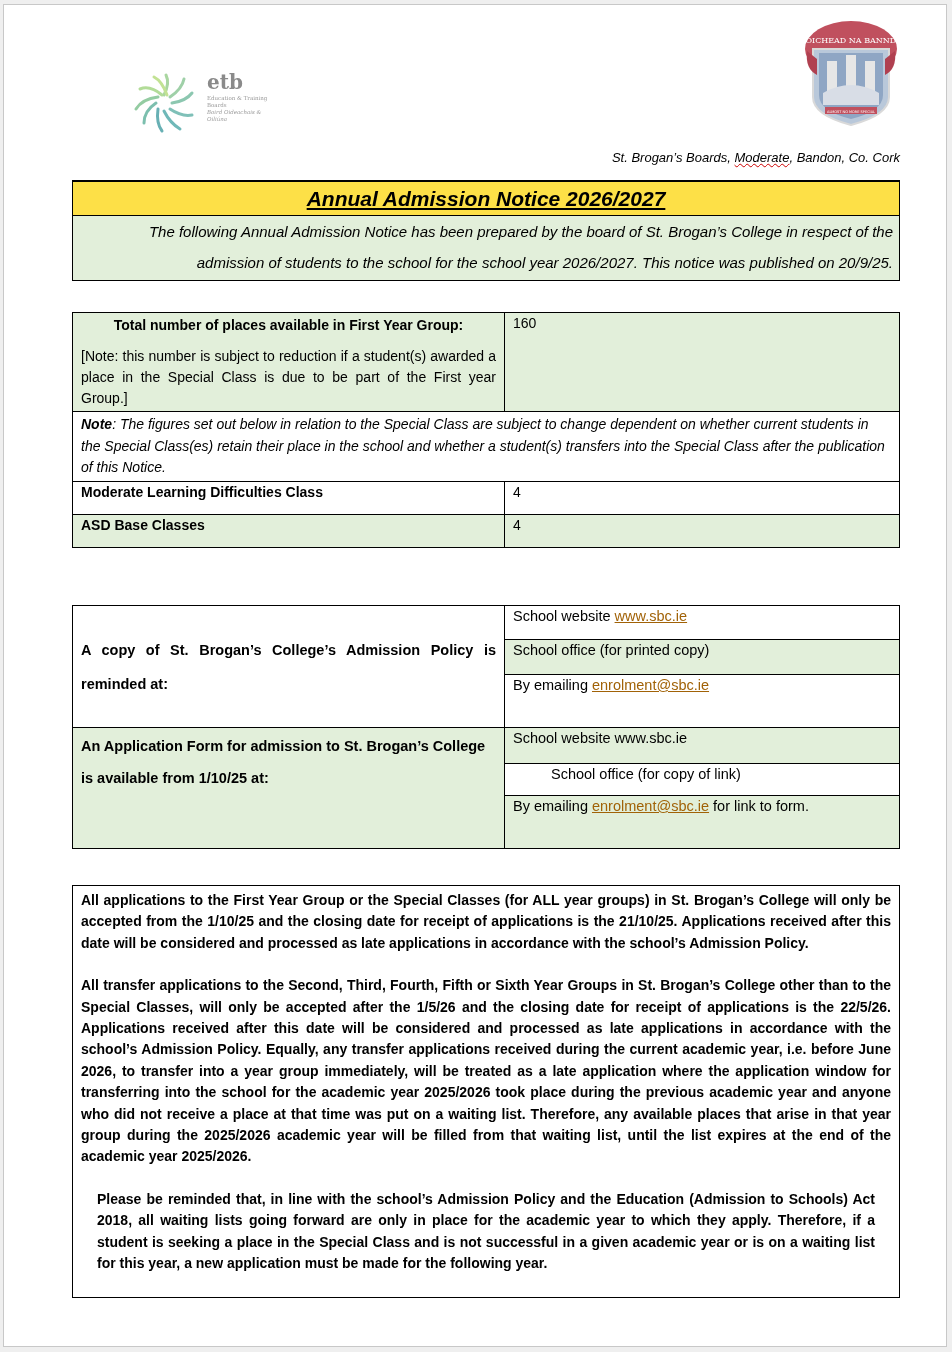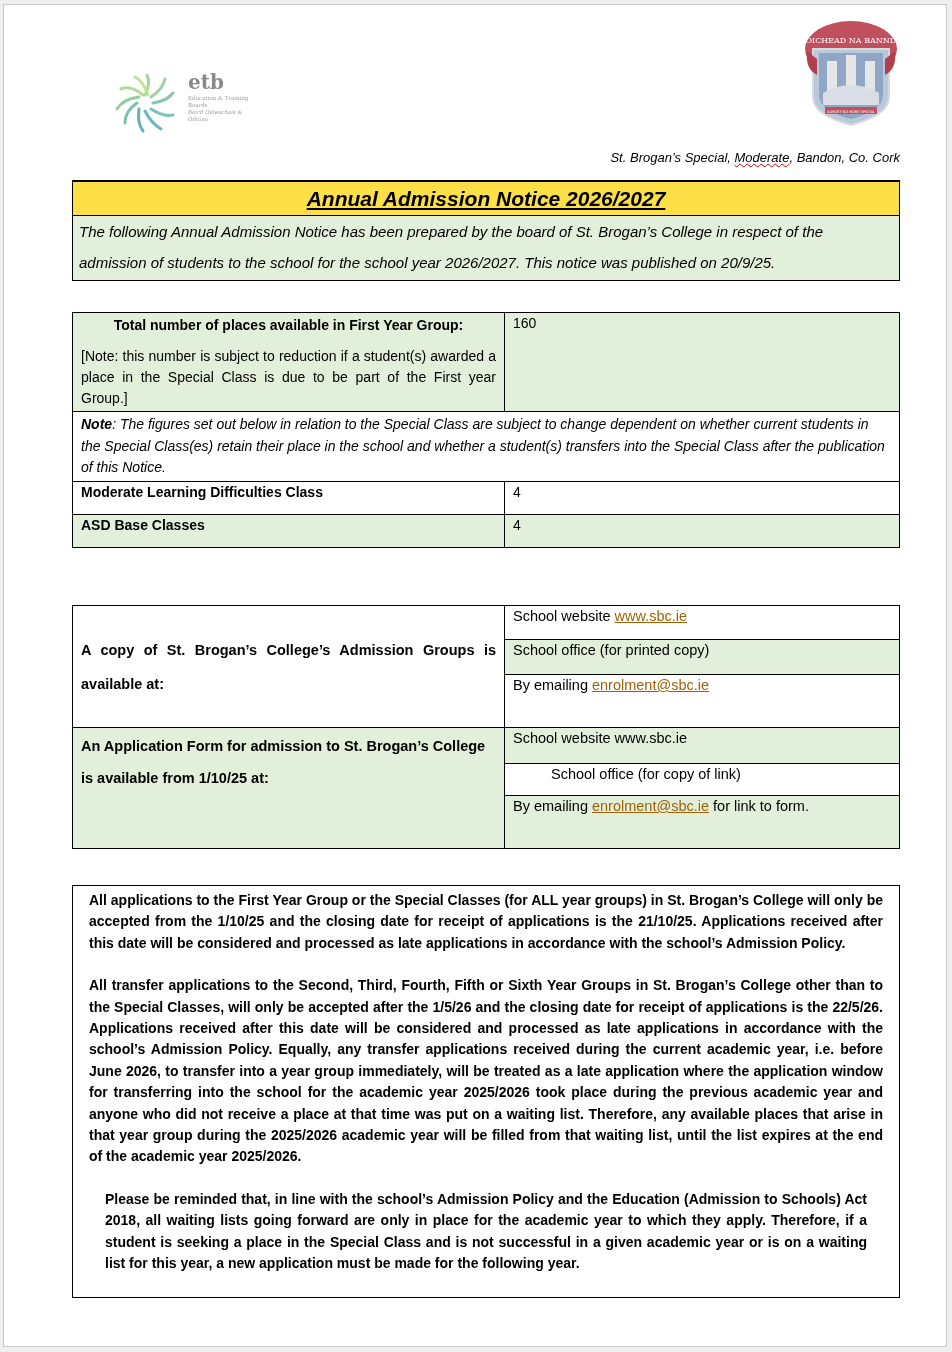--- a/index.html
+++ b/index.html
@@ -4,53 +4,53 @@
 <style>
   html, body { margin: 0; padding: 0; }
   body {
     width: 952px; height: 1352px; background: #efefef;
     font-family: "Liberation Sans", sans-serif; color: #000; position: relative; overflow: hidden;
   }
   .page {
     position: absolute; left: 3px; top: 4px; width: 944px; height: 1343px;
     background: #fff; border: 1px solid #c8c8c8; box-sizing: border-box;
   }
-  .logo-etb { position: absolute; left: 110px; top: 66px; width: 150px; height: 66px; }
+  .logo-etb { position: absolute; left: 129px; top: 66px; width: 150px; height: 66px; }
   .logo-crest { position: absolute; left: 797px; top: 14px; width: 100px; height: 110px; }
   .address {
     position: absolute; left: 560px; top: 150px; width: 340px; text-align: right;
     font-size: 13px; font-style: italic;
   }
   .address .squiggle { text-decoration: underline wavy #c00; text-decoration-thickness: 1px; }
   table { border-collapse: collapse; position: absolute; table-layout: fixed; }
   td { border: 1px solid #000; vertical-align: top; font-size: 14px; }
   .green { background: #e2efda; }
   .green-dark { background: #fde047; text-decoration: underline; }
   .t-head { left: 72px; top: 180px; width: 828px; }
   .t-head td { border-width: 1px; }
   .t-head .title-cell {
     text-align: center; font-size: 21px; font-weight: bold; font-style: italic; height: 33px;
     border-top: 2px solid #000; vertical-align: middle; padding: 0;
   }
   .t-head .intro-cell {
-    text-align: left; font-style: italic; font-size: 15px; line-height: 31px; padding: 0 6px 2px;
+    text-align: right; font-style: italic; font-size: 15px; line-height: 31px; padding: 0 6px 2px;
   }
   .t-places { left: 72px; top: 312px; width: 828px; }
   .t-places td { padding: 2px 8px; }
   .t-places .c1 { width: 415px; }
   .bold { font-weight: bold; }
   .note-cell { text-align: left; font-style: italic; font-size: 14px; line-height: 21.5px; padding: 1px 6px; }
   .t-access { left: 72px; top: 605px; width: 828px; }
   .t-access td { padding: 2px 8px; font-size: 14.5px; }
   .t-access .c1 { width: 415px; vertical-align: middle; }
   .just { text-align: justify; line-height: 34px; }
   .link { color: #a16207; text-decoration: underline; }
   .t-body { left: 72px; top: 885px; width: 828px; }
   .t-body td {
-    padding: 4px 16px 6px; font-weight: bold; font-size: 14px; line-height: 21.4px; text-align: justify;
+    padding: 4px 8px 6px; font-weight: bold; font-size: 14px; line-height: 21.4px; text-align: justify;
   }
   .t-body p { margin: 0 0 21px 0; }
   .t-body p:last-child { margin: 16px; }
 </style>
 </head>
 <body>
 
 <div class="page">
 
   <div class="logo-etb">
@@ -91,21 +91,21 @@
       <rect x="24" y="88" width="52" height="7" fill="#c0505e"></rect>
       <path d="M6,32 Q4,50 16,56 L16,40 Z" fill="#b04050"></path>
       <path d="M94,32 Q96,50 84,56 L84,40 Z" fill="#b04050"></path>
       <text x="50" y="24" text-anchor="middle" font-size="8" fill="#fff" font-family="'DejaVu Serif',serif">DROICHEAD NA BANNDAN</text>
       <text x="50" y="93.5" text-anchor="middle" font-size="3.5" fill="#fff" font-family="'DejaVu Sans',sans-serif">ALMOST NO MORE SPECIAL</text>
     </svg>
   </div>
 </div>
 
 <div class="address">
-  <span>St. Brogan’s Special, </span><span class="squiggle">Moderate</span><span>, Bandon, Co. Cork</span>
+  <span>St. Brogan’s Boards, </span><span class="squiggle">Moderate</span><span>, Bandon, Co. Cork</span>
 </div>
 
 <table class="t-head">
   <tbody>
       <tr>
     <td class="title-cell green-dark">Annual Admission Notice 2026/2027</td>
   </tr>
   <tr>
     <td class="intro-cell green">The following Annual Admission Notice has been prepared by the board of St. Brogan’s College in respect of the admission of students to the school for the school year 2026/2027. This notice was published on 20/9/25.</td>
   </tr>
@@ -133,21 +133,21 @@
   <tr class="green">
     <td class="bold" style="height:28px;">ASD Base Classes</td>
     <td>4</td>
   </tr>
 </tbody>
   </table>
 
 <table class="t-access">
   <tbody>
       <tr>
-    <td class="c1 bold just" rowspan="3">A copy of St. Brogan’s College’s Admission Groups is available at:</td>
+    <td class="c1 bold just" rowspan="3">A copy of St. Brogan’s College’s Admission Policy is reminded at:</td>
     <td style="height:29px;">
       <span>School website </span><a class="link">www.sbc.ie</a>
     </td>
   </tr>
   <tr class="green">
     <td style="height:30px;">School office (for printed copy)</td>
   </tr>
   <tr>
     <td style="height:48px;">
       <span>By emailing </span><a class="link">enrolment@sbc.ie</a>

